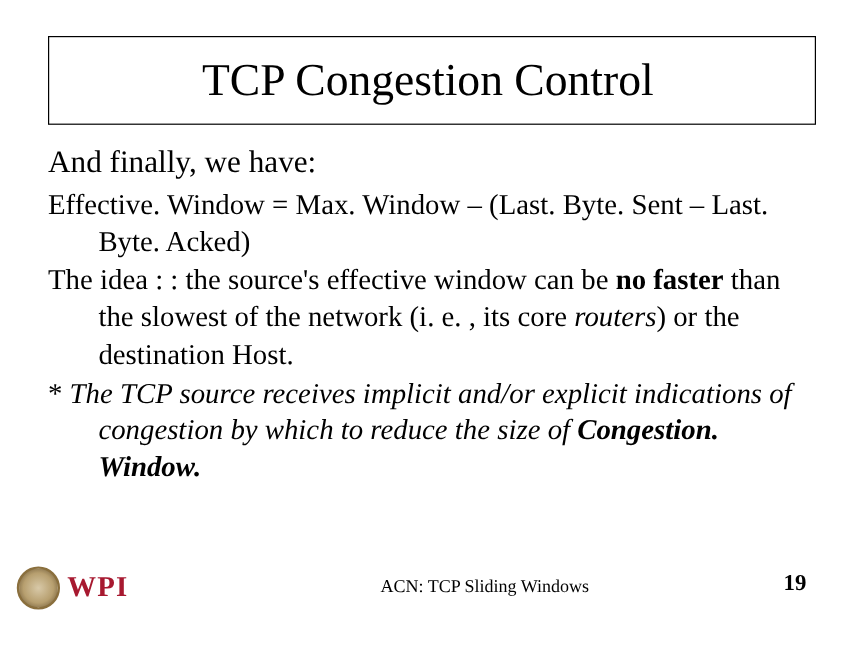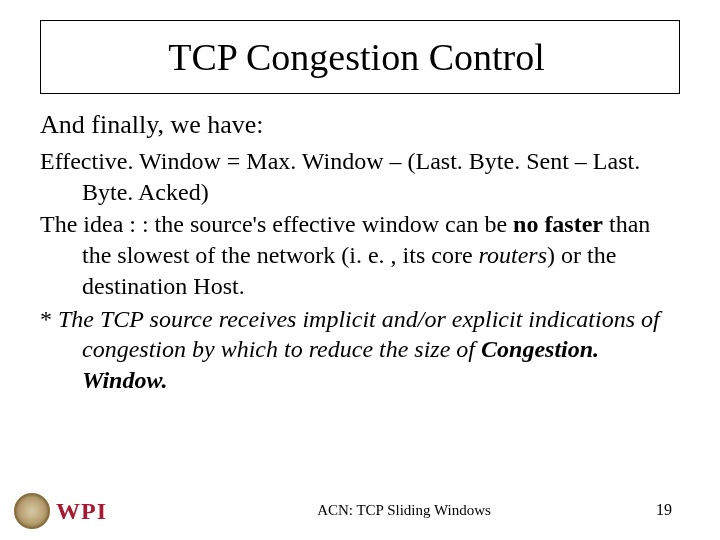--- a/index.html
+++ b/index.html
@@ -8,60 +8,61 @@
     width: 720px;
     height: 540px;
     background: #fff;
     font-family: "Times New Roman", Times, serif;
     color: #000;
     position: relative;
     overflow: hidden;
   }
   .title-box {
     border: 1px solid #000;
-    margin: 20px 40px 16px 40px;
+    margin: 30px 40px 16px 40px;
     padding: 14px 10px 14px 3px;
     text-align: center;
     font-size: 38px;
   }
   .intro {
     font-size: 26px;
     margin: 6px 40px 6px 40px;
   }
   .content {
     font-size: 24px;
     margin: 0 40px 0 40px;
     line-height: 1.28;
   }
   .para {
     margin: 0 0 2px 0;
     padding-left: 42px;
     text-indent: -42px;
   }
   .footer {
     position: absolute;
-    bottom: 5px;
+    bottom: 26px;
     left: 0;
     width: 720px;
     height: 46px;
   }
   .footer-center {
     position: absolute;
     left: 0;
     width: 720px;
     text-align: center;
     font-size: 15px;
     bottom: 16px;
     padding-left: 44px;
   }
   .footer-right {
     position: absolute;
     right: 48px;
     bottom: 16px;
-    font-size: 16px;
+    font-size: 19px;
+    font-weight: bold;
   }
   .logo {
     position: absolute;
     left: 14px;
     bottom: 6px;
     display: flex;
     align-items: center;
     gap: 6px;
   }
   .seal {

